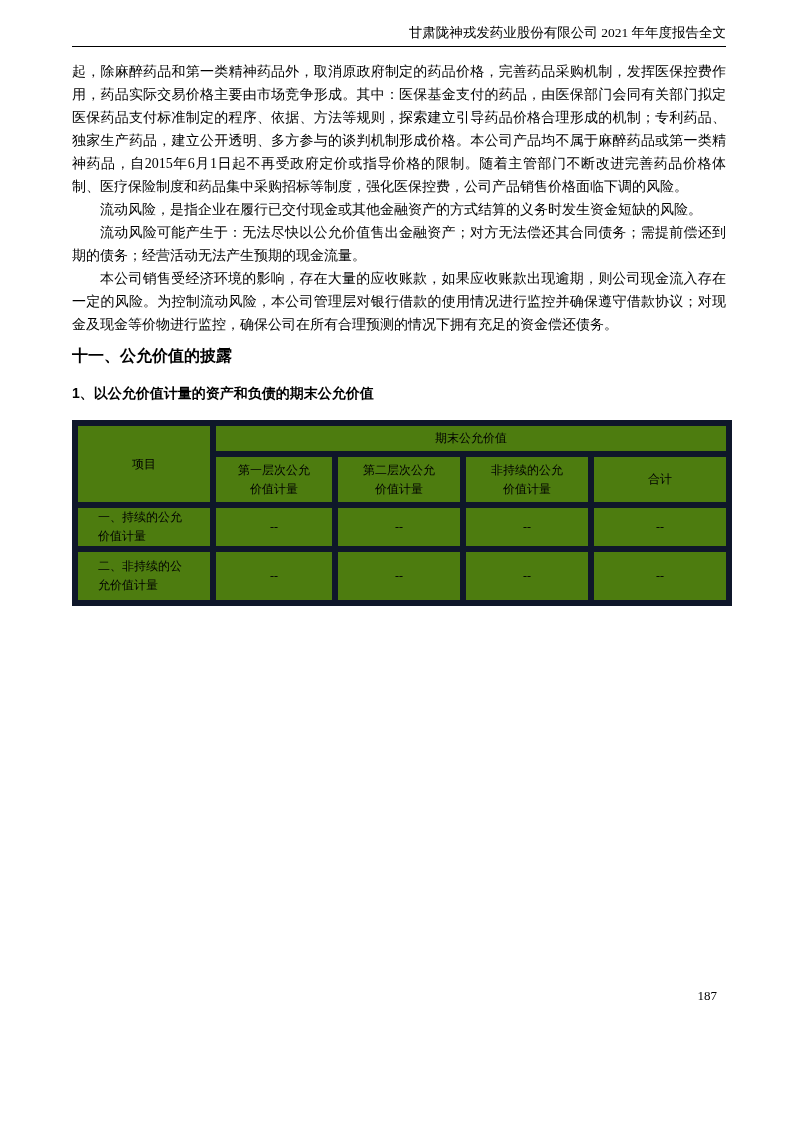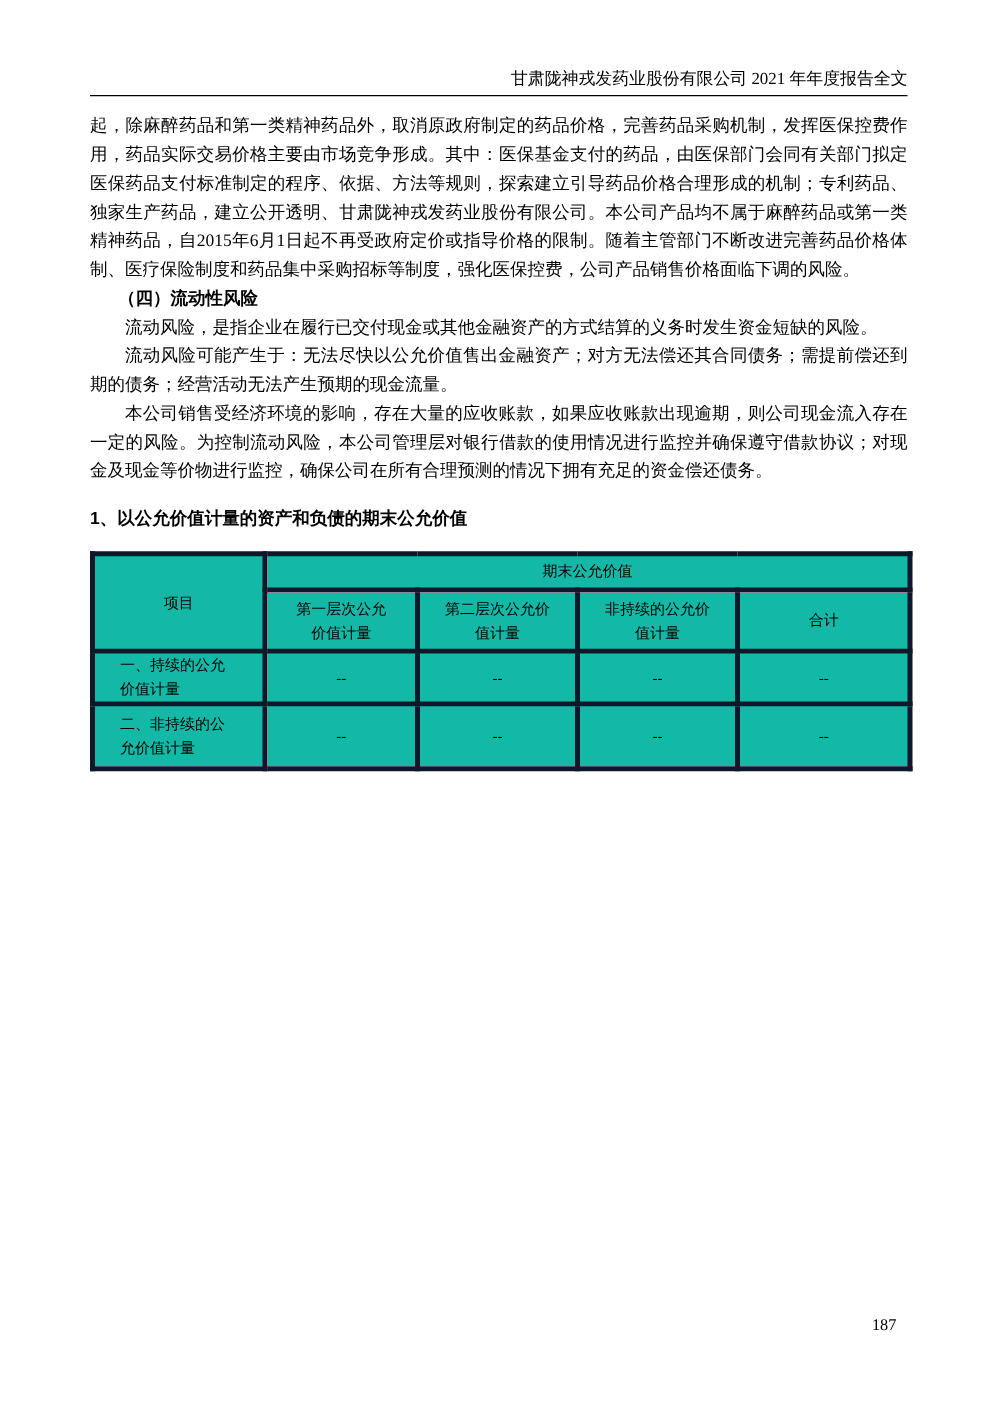--- a/index.html
+++ b/index.html
@@ -8,21 +8,21 @@
     width: 793px;
     height: 1122px;
     background: #ffffff;
     color: #000000;
     font-family: "Liberation Serif", "DejaVu Serif", serif;
     overflow: hidden;
   }
   .margins { margin-left: 72px; margin-right: 67px; }
 
   .doc-header {
-    padding-top: 54px;
+    padding-top: 24px;
     padding-bottom: 5px;
     border-bottom: 1.5px solid #000;
     text-align: right;
     font-size: 13.5px;
     line-height: 17px;
   }
 
   .para {
     margin: 0;
     font-size: 14px;
@@ -62,63 +62,63 @@
   }
 
   table.fv-table {
     margin-top: 6px;
     border-collapse: collapse;
     table-layout: fixed;
     width: 654px;
     border: 2px solid #000;
   }
   table.fv-table td {
-    border: 4px solid #0f172a;
-    background: #14b8a6;
+    border: 6px solid #0f172a;
+    background: #4d7c0f;
     font-size: 12px;
     line-height: 19px;
     padding: 0 20px;
     vertical-align: middle;
     overflow: hidden;
   }
   td.center { text-align: center; }
   td.left   { text-align: left; }
   tr.hrow1 td { height: 25px; }
   tr.hrow2 td { height: 45px; }
   tr.brow1 td { height: 29px; }
   tr.brow2 td { height: 48px; }
 
   .page-number {
     position: absolute;
-    top: 1052px;
+    top: 988px;
     right: 76px;
     font-size: 13px;
   }
 </style>
 </head>
 <body>
 
 <div class="page">
 
   <div class="margins doc-header">
     <span>甘肃陇神戎发药业股份有限公司 2021 年年度报告全文</span>
   </div>
 
   <div class="margins">
 
-    <p class="para no-indent first">起，除麻醉药品和第一类精神药品外，取消原政府制定的药品价格，完善药品采购机制，发挥医保控费作用，药品实际交易价格主要由市场竞争形成。其中：医保基金支付的药品，由医保部门会同有关部门拟定医保药品支付标准制定的程序、依据、方法等规则，探索建立引导药品价格合理形成的机制；专利药品、独家生产药品，建立公开透明、甘肃陇神戎发药业股份有限公司。本公司产品均不属于麻醉药品或第一类精神药品，自2015年6月1日起不再受政府定价或指导价格的限制。随着主管部门不断改进完善药品价格体制、医疗保险制度和药品集中采购招标等制度，强化医保控费，公司产品销售价格面临下调的风险。</p>
+    <p class="para no-indent first">起，除麻醉药品和第一类精神药品外，取消原政府制定的药品价格，完善药品采购机制，发挥医保控费作用，药品实际交易价格主要由市场竞争形成。其中：医保基金支付的药品，由医保部门会同有关部门拟定医保药品支付标准制定的程序、依据、方法等规则，探索建立引导药品价格合理形成的机制；专利药品、独家生产药品，建立公开透明、多方参与的谈判机制形成价格。本公司产品均不属于麻醉药品或第一类精神药品，自2015年6月1日起不再受政府定价或指导价格的限制。随着主管部门不断改进完善药品价格体制、医疗保险制度和药品集中采购招标等制度，强化医保控费，公司产品销售价格面临下调的风险。</p>
 
-    <p class="bold-head">（四）流动性风险</p>
 
     <p class="para indent">流动风险，是指企业在履行已交付现金或其他金融资产的方式结算的义务时发生资金短缺的风险。</p>
 
     <p class="para indent">流动风险可能产生于：无法尽快以公允价值售出金融资产；对方无法偿还其合同债务；需提前偿还到期的债务；经营活动无法产生预期的现金流量。</p>
 
     <p class="para indent">本公司销售受经济环境的影响，存在大量的应收账款，如果应收账款出现逾期，则公司现金流入存在一定的风险。为控制流动风险，本公司管理层对银行借款的使用情况进行监控并确保遵守借款协议；对现金及现金等价物进行监控，确保公司在所有合理预测的情况下拥有充足的资金偿还债务。</p>
 
+    <h2 class="section-heading">十一、公允价值的披露</h2>
 
     <h3 class="subsection-heading">1、以公允价值计量的资产和负债的期末公允价值</h3>
 
 
     <table class="fv-table">
       <colgroup>
         <col style="width:138px">
         <col style="width:122px">
         <col style="width:128px">
         <col style="width:128px">

